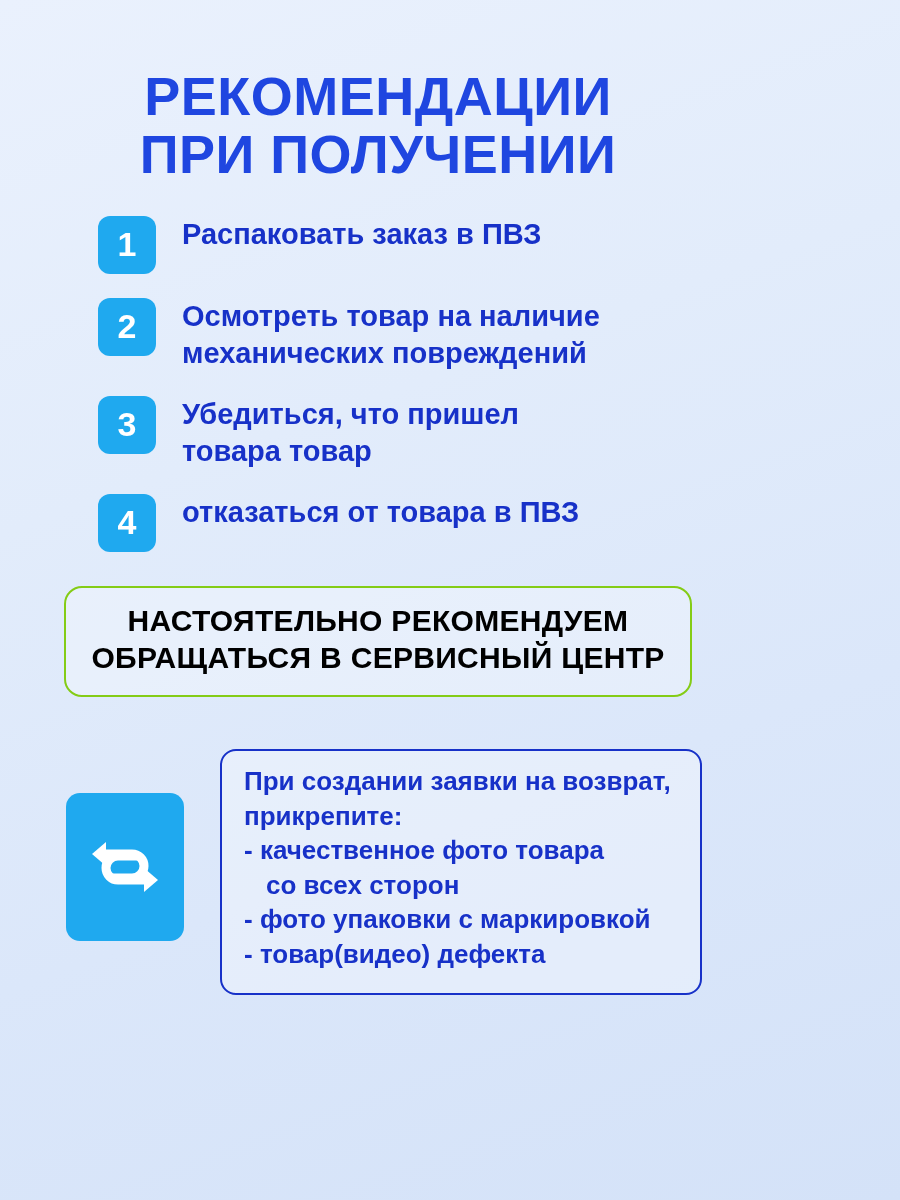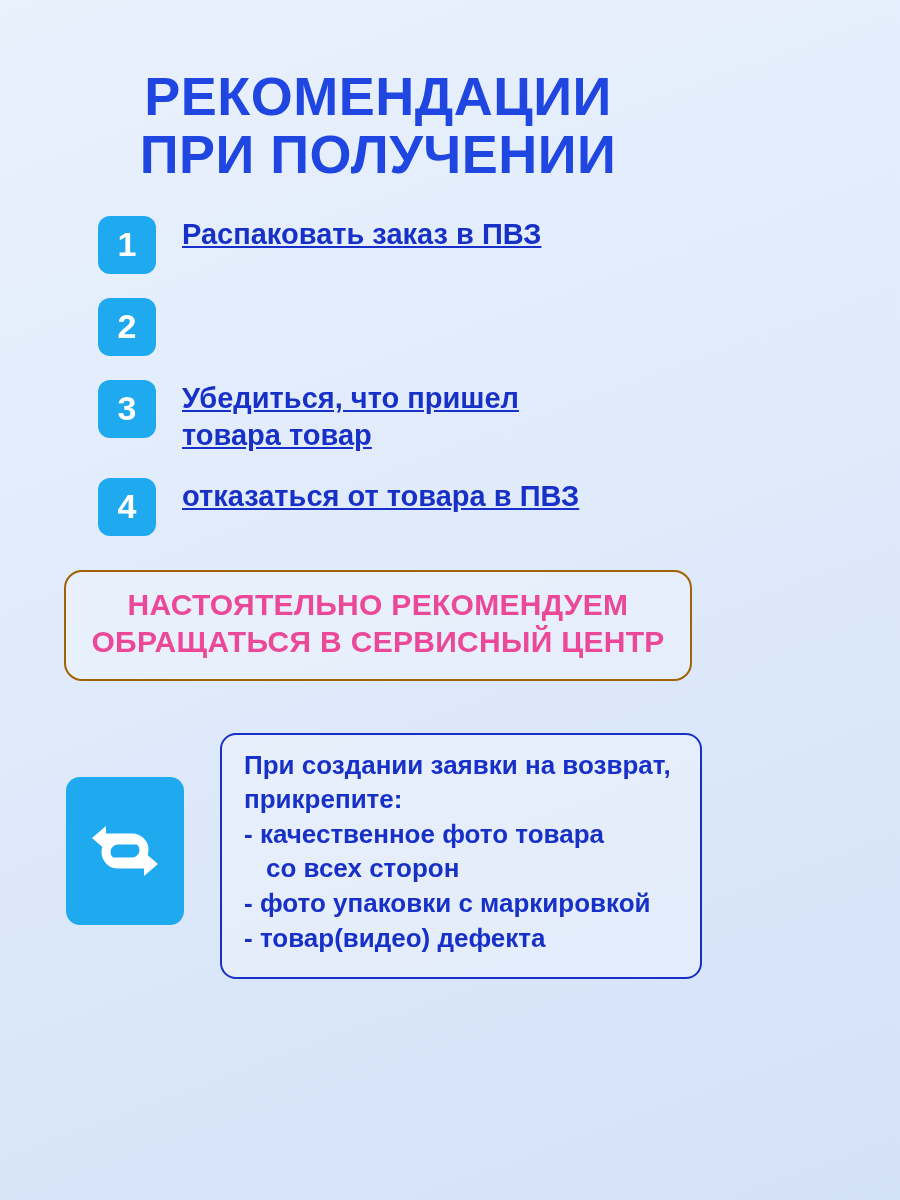--- a/index.html
+++ b/index.html
@@ -65,34 +65,33 @@
     margin-left: 26px;
     font-size: 29px;
     line-height: 1.28;
     font-weight: bold;
     color: #1731c8;
     padding-top: 2px;
   }
   .step-text .ln {
     display: block;
     white-space: nowrap;
-    text-decoration: underline;
   }
 
   .callout {
     margin: 34px 28px 0 28px;
-    border: 2px solid #a16207;
+    border: 2px solid #84cc16;
     border-radius: 18px;
     background: rgba(255,255,255,0.28);
     padding: 14px 16px 18px 16px;
     text-align: center;
     font-size: 30px;
     line-height: 1.25;
     font-weight: bold;
-    color: #ec4899;
+    color: #000000;
     text-transform: uppercase;
     letter-spacing: 0.3px;
   }
   .callout .ln {
     display: block;
     white-space: nowrap;
   }
 
   .bottom {
     display: flex;
@@ -149,20 +148,24 @@
 
     <div class="step">
       <div class="step-badge">1</div>
       <div class="step-text">
         <span class="ln">Распаковать заказ в ПВЗ</span>
       </div>
     </div>
 
     <div class="step">
       <div class="step-badge">2</div>
+      <div class="step-text">
+        <span class="ln">Осмотреть товар на наличие</span>
+        <span class="ln">механических повреждений</span>
+      </div>
     </div>
 
     <div class="step">
       <div class="step-badge">3</div>
       <div class="step-text">
         <span class="ln">Убедиться, что пришел</span>
         <span class="ln">товара товар</span>
       </div>
     </div>
 

